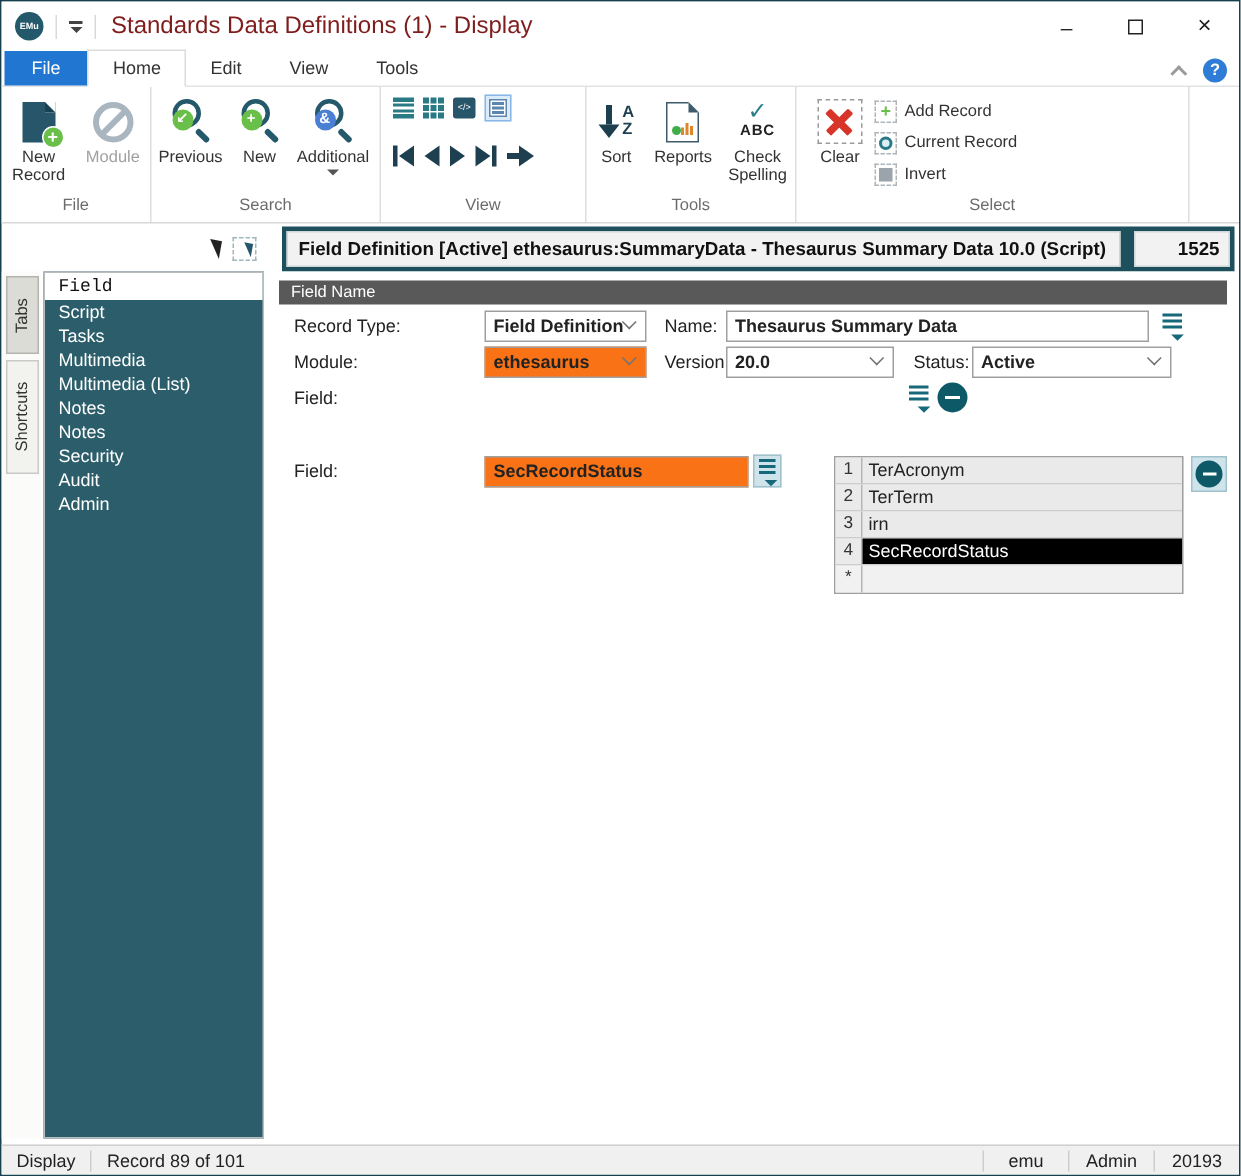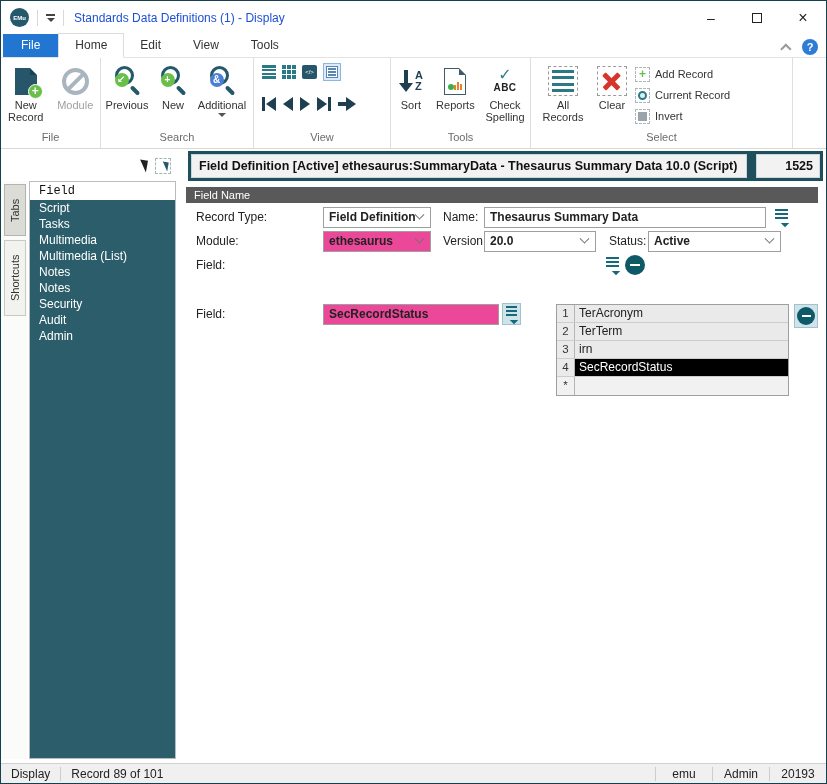--- a/index.html
+++ b/index.html
@@ -14,21 +14,21 @@
   }
 
   
   .titlebar { position: absolute; left:0; top:0; width:100%; height:33px; background:#fff; display:flex; align-items:center; }
   .emu-logo { width:19px; height:19px; border-radius:50%; background:#24586b; color:#fff; font-size:6px; font-weight:bold;
               display:flex; align-items:center; justify-content:center; margin-left:9px; }
   .tb-sep { width:1px; height:16px; background:#d9d9d9; margin:0 8px; }
   .qat-drop { display:flex; flex-direction:column; align-items:center; gap:2px; cursor:default; }
   .qat-drop .bar { width:9px; height:2px; background:#444; }
   .tri-down-s { width:0; height:0; border-left:4px solid transparent; border-right:4px solid transparent; border-top:4px solid #444; }
-  .tb-title { font-size:12px; color:#1d4ed8; margin-left:2px; }
+  .tb-title { font-size:16px; color:#7f1d1d; margin-left:2px; }
   .win-controls { margin-left:auto; display:flex; height:33px; }
   .win-btn { width:46px; height:33px; display:flex; align-items:center; justify-content:center; color:#222; font-size:14px; }
   .win-max-glyph { width:10px; height:10px; border:1px solid #222; }
   .win-close-glyph { font-size:16px; line-height:16px; }
 
   
   .tabrow { position:absolute; left:0; top:33px; width:100%; height:24px; display:flex; align-items:flex-end; background:#fff; border-bottom:1px solid #e3e3e3; }
   .rtab { padding:4px 16px 5px 16px; font-size:12px; color:#333; }
   .rtab.file { background:#2176d2; color:#fff; margin-left:2px; padding:4px 18px 5px 18px; }
   .rtab.active { background:#fff; border:1px solid #dcdcdc; border-bottom:1px solid #fff; margin-bottom:-1px; }
@@ -133,21 +133,21 @@
   .sidepanel { position:absolute; left:28px; top:180px; width:147px; height:578px; background:#2b5d6a; border:1px solid #b7bcbe; }
   .side-item { height:16px; line-height:16px; padding-left:9px; color:#fff; font-size:12px; white-space:nowrap; }
   .side-item.sel { background:#fff; color:#111; height:18px; line-height:18px;font-family:Liberation Mono, monospace; }
 
   
   .main { position:absolute; left:180px; top:180px; width:642px; height:582px; background:#fff; }
   .sec-hdr { position:absolute; left:5px; width:632px; height:16px; background:#595959; color:#fff; font-size:11px; line-height:16px; padding-left:8px; }
   .flabel { position:absolute; font-size:12px; color:#222; line-height:21px; }
   .fctl { position:absolute; height:21px; border:1px solid #9f9f9f; background:#fff; font-size:12px; line-height:19px; padding-left:5px;
           display:flex; align-items:center; }
-  .fctl.gray { background:#ec4899; }
+  .fctl.gray { background:#f97316; }
   .fctl .val { flex:1; white-space:nowrap; overflow:hidden;font-weight:bold; }
   .chev { width:7px; height:7px; border-right:1.7px solid #737373; border-bottom:1.7px solid #737373; transform:rotate(45deg) translate(-2px,-2px); margin-right:7px; }
   .fill-ico { position:absolute; width:19px; height:20px; display:flex; flex-direction:column; justify-content:center; gap:2px; padding:0 3px; }
   .fill-ico.btn { background:#cfe3ea; border:1px solid #9fc2cc; }
   .fill-ico .b { height:2px; background:#16697a; }
   .fill-ico .arr { align-self:flex-end; width:0; height:0; border-bottom:6px solid #16697a; border-left:6px solid transparent; transform:rotate(45deg); margin-top:-1px; }
   .minus-ico { position:absolute; width:20px; height:20px; border-radius:50%; background:#0e5968; display:flex; align-items:center; justify-content:center; }
   .minus-ico::after { content:""; width:10px; height:2.5px; background:#fff; }
   .minus-btn { position:absolute; width:24px; height:24px; background:#cfe3ea; border:1px solid #9fc2cc; display:flex; align-items:center; justify-content:center; }
   .minus-btn .c { width:18px; height:18px; border-radius:50%; background:#0e5968; display:flex; align-items:center; justify-content:center; }
@@ -352,31 +352,20 @@
             </div>
           </div>
           <div class="lbl" style="width:50px">Check Spelling</div>
         </div>
       </div>
       <div class="rgroup-label">Tools</div>
     </div>
 
     <div class="rgroup" style="width:262px; border-right:1px solid #dedede;">
       <div class="rgroup-content" style="padding-left:6px;">
-        <div class="bigbtn">
-          <div class="icon-area">
-              <div class="sel-big">
-                <div class="b"></div>
-                <div class="b"></div>
-                <div class="b"></div>
-                <div class="b"></div>
-              </div>
-            </div>
-          <div class="lbl" style="width:48px">All Records</div>
-        </div>
         <div class="bigbtn" style="width:46px">
           <div class="icon-area">
               <div class="clear-ico"></div>
             </div>
           <div class="lbl">Clear</div>
         </div>
         <div class="sel-side">
           <div class="sel-item">
             <div class="mini-dash">
                 <span class="mini-plus">+</span>

